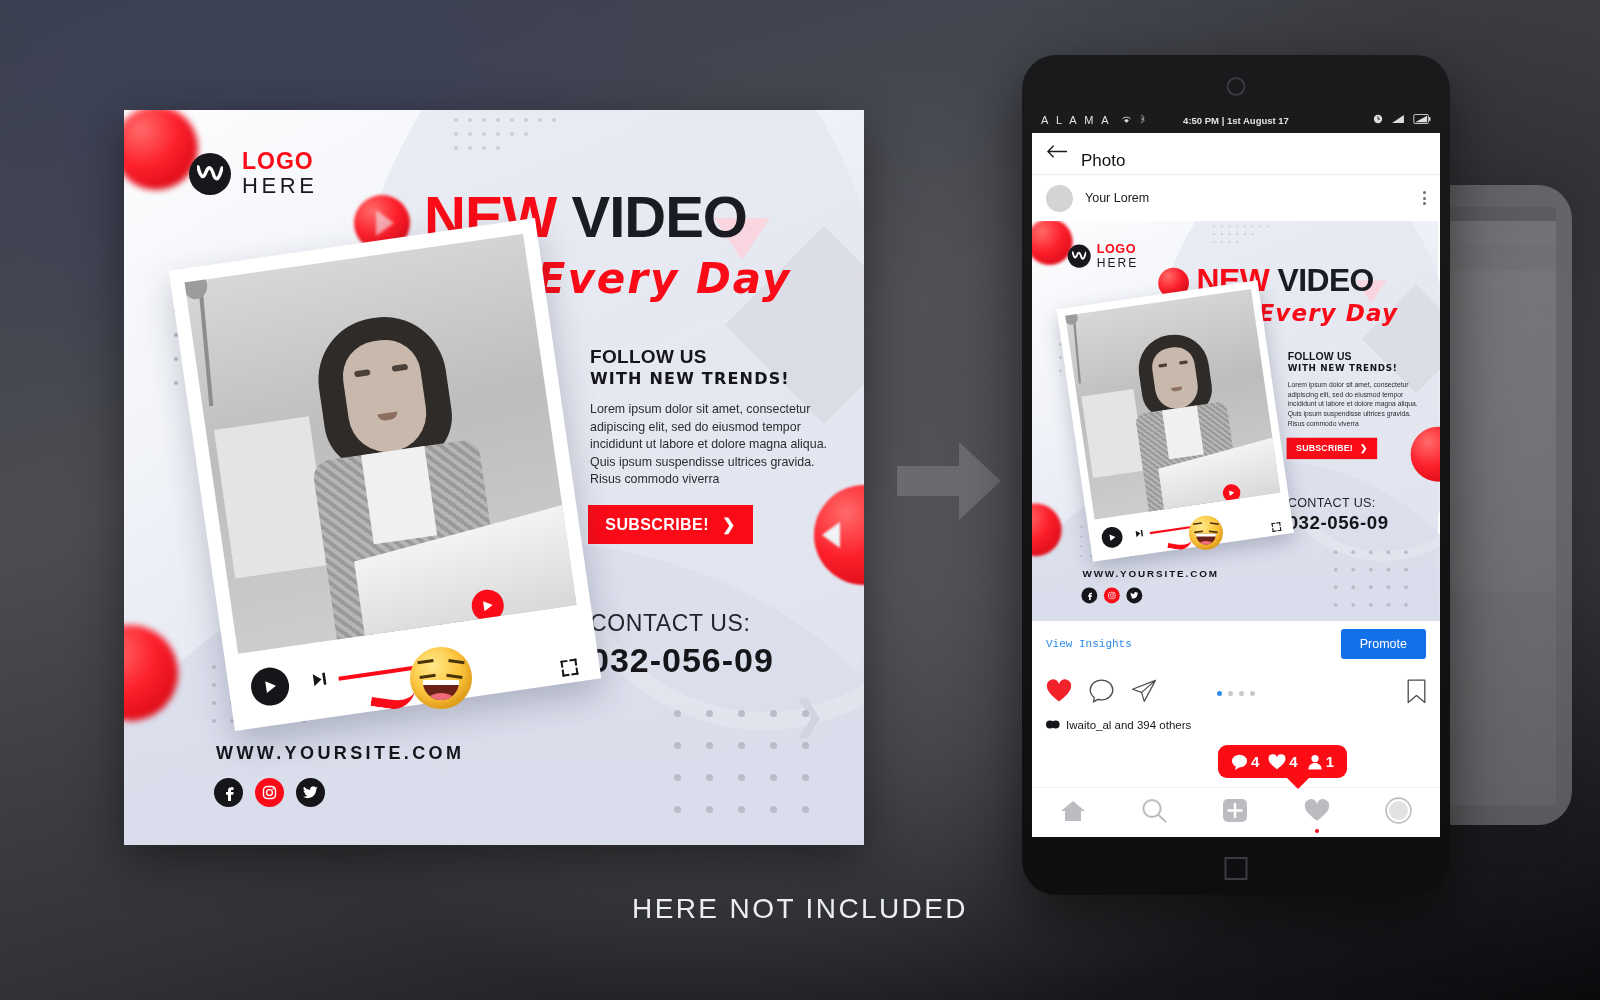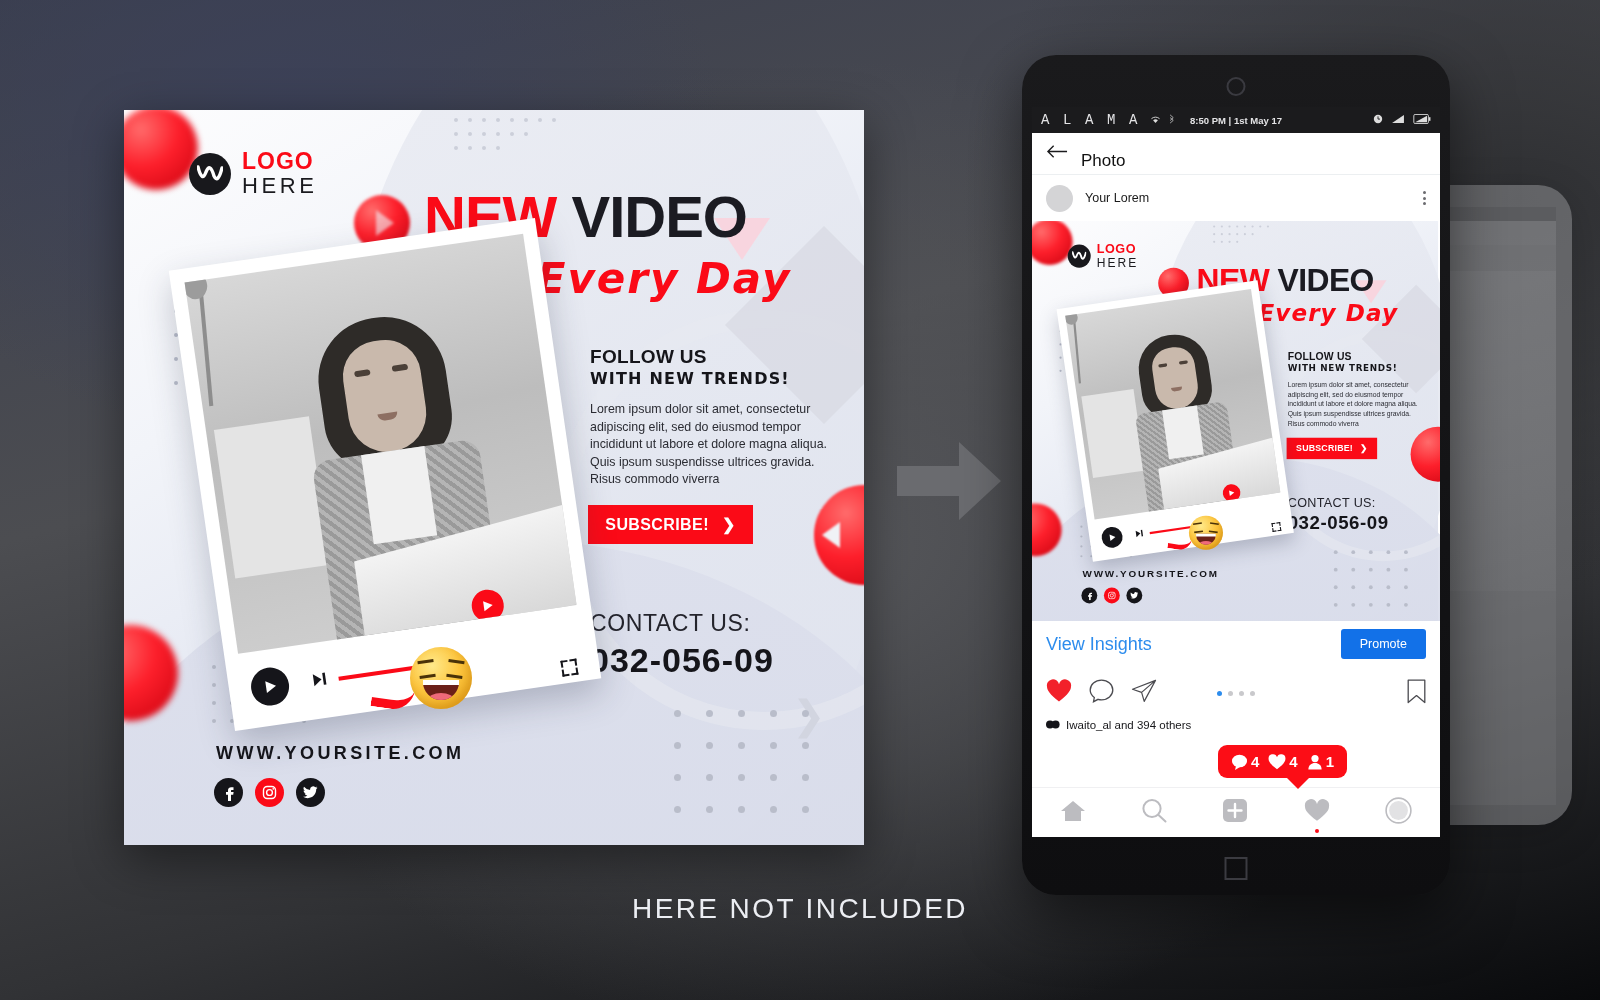--- a/index.html
+++ b/index.html
@@ -133,37 +133,37 @@
     padding:52px 0 60px 0;
   }
   #phone .cam { position:absolute; left:50%; top:22px; transform:translateX(-50%);
     width:19px;height:19px;border-radius:50%;border:2px solid #3a3a40; }
   #phone .homebtn { position:absolute; left:50%; bottom:15px; transform:translateX(-50%);
     width:23px;height:23px;border:2px solid #3b3b41; }
   .pscreen { position:absolute; left:10px; right:10px; top:52px; bottom:58px; background:#fff; overflow:hidden; }
 
   .statusbar { height:26px; background:#1b1b1d; display:flex; align-items:center;
     padding:0 9px; color:#e4e4e6; font-size:9px; }
-  .statusbar .carrier { letter-spacing:2.6px; font-size:14px;font-family:Liberation Mono, monospace; }
+  .statusbar .carrier { letter-spacing:2.6px; font-size:11px; }
   .statusbar .st-time { position:absolute; left:50%; transform:translateX(-50%); font-size:9.5px; font-weight:600;}
   .statusbar .right { margin-left:auto; display:flex; align-items:center; gap:8px; }
 
   .appbar { height:42px; display:flex; align-items:center; gap:13px; padding:0 14px;
     border-bottom:1px solid #eceff1; }
   .appbar .title { font-size:17px; color:#111;margin-top:15px; }
 
   .postheader { height:46px; display:flex; align-items:center; padding:0 14px; gap:12px; }
   .postheader .avatar { width:27px;height:27px;border-radius:50%; background:#d4d4d6; }
   .postheader .uname { font-size:12.5px; color:#1a1a1a; }
   .postheader .kebab { margin-left:auto; display:flex; flex-direction:column; gap:2.5px; cursor:pointer; }
   .postheader .kebab b { width:3px;height:3px;border-radius:50%;background:#6b6b70; display:block; }
 
   .postimg { position:relative; height:400px; overflow:hidden; }
   .insights { height:46px; display:flex; align-items:center; padding:0 14px; }
-  .insights .link { color:#2c8ced; font-size:18px; cursor:pointer; }
+  .insights .link { color:#2c8ced; font-size:11px; cursor:pointer;font-family:Liberation Mono, monospace; }
   .promote { margin-left:auto; background:#1271e8; color:#fff; border:none; cursor:pointer;
     font-size:12.5px; padding:8px 19px; border-radius:3px; }
 
   .actions { height:52px; display:flex; align-items:center; padding:0 14px; gap:17px; position:relative; }
   .dotsind { position:absolute; left:50%; transform:translateX(-50%); display:flex; gap:6px; }
   .dotsind i { width:5px;height:5px;border-radius:50%;background:#c9c9cc; display:block; }
   .dotsind i.on { background:#2c8ced; }
   .bookmark { margin-left:auto; cursor:pointer; }
 
   .likes { padding:0 14px; font-size:11.5px; color:#17171a; display:flex; align-items:center; gap:6px; }
@@ -445,21 +445,21 @@
         <svg width="11" height="9" viewBox="0 0 12 9">
             <path d="M6 8.2 L3.4 5.3a3.9 3.9 0 0 1 5.2 0z" fill="#ddd"></path>
             <path d="M1.6 3.6a6.6 6.6 0 0 1 8.8 0" stroke="#ddd" stroke-width="1" fill="none"></path>
           </svg>
       </span>
       <span style="margin-left:7px">
         <svg width="7" height="10" viewBox="0 0 7 11">
             <path d="M2 1 L5.4 4 L2 7.2 M2 10 L5.4 7 L2 4" stroke="#ccc" stroke-width=".9" fill="none"></path>
           </svg>
       </span>
-      <span class="st-time">8:50 PM | 1st May 17</span>
+      <span class="st-time">4:50 PM | 1st August 17</span>
       <span class="right">
         <span>
           <svg width="10" height="10" viewBox="0 0 11 11">
               <circle cx="5.5" cy="5.5" r="4.6" fill="#ddd"></circle>
               <path d="M5.5 2.6v3h2.2" stroke="#1b1b1d" stroke-width="1" fill="none"></path>
             </svg>
         </span>
         <span>
           <svg width="14" height="10" viewBox="0 0 15 11">
               <path d="M1 10 L14 10 L14 1 Z" fill="#ddd"></path>

